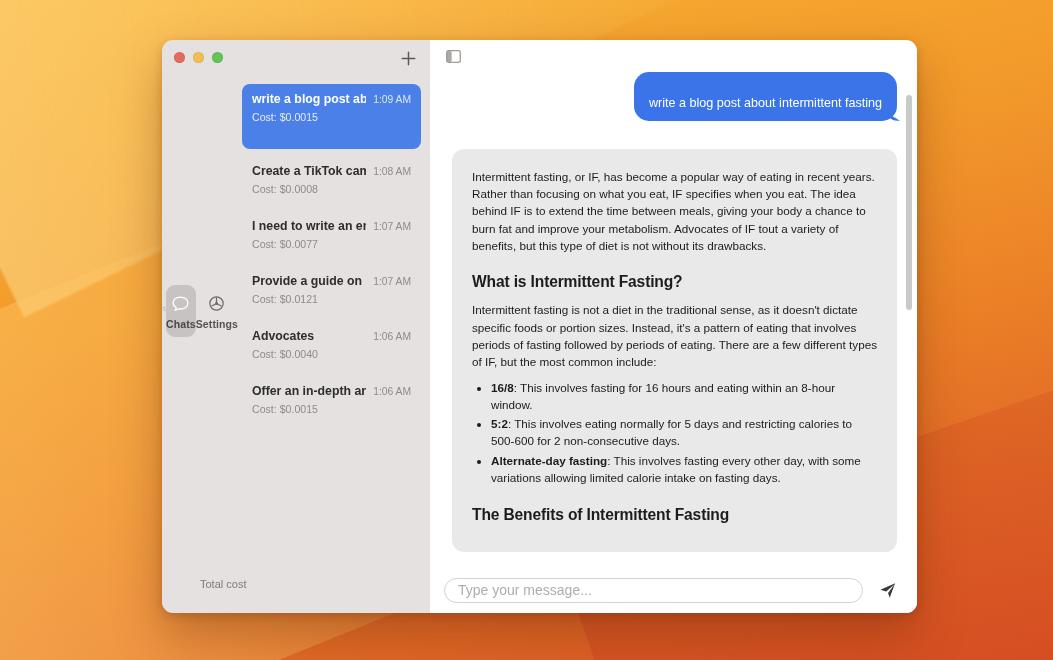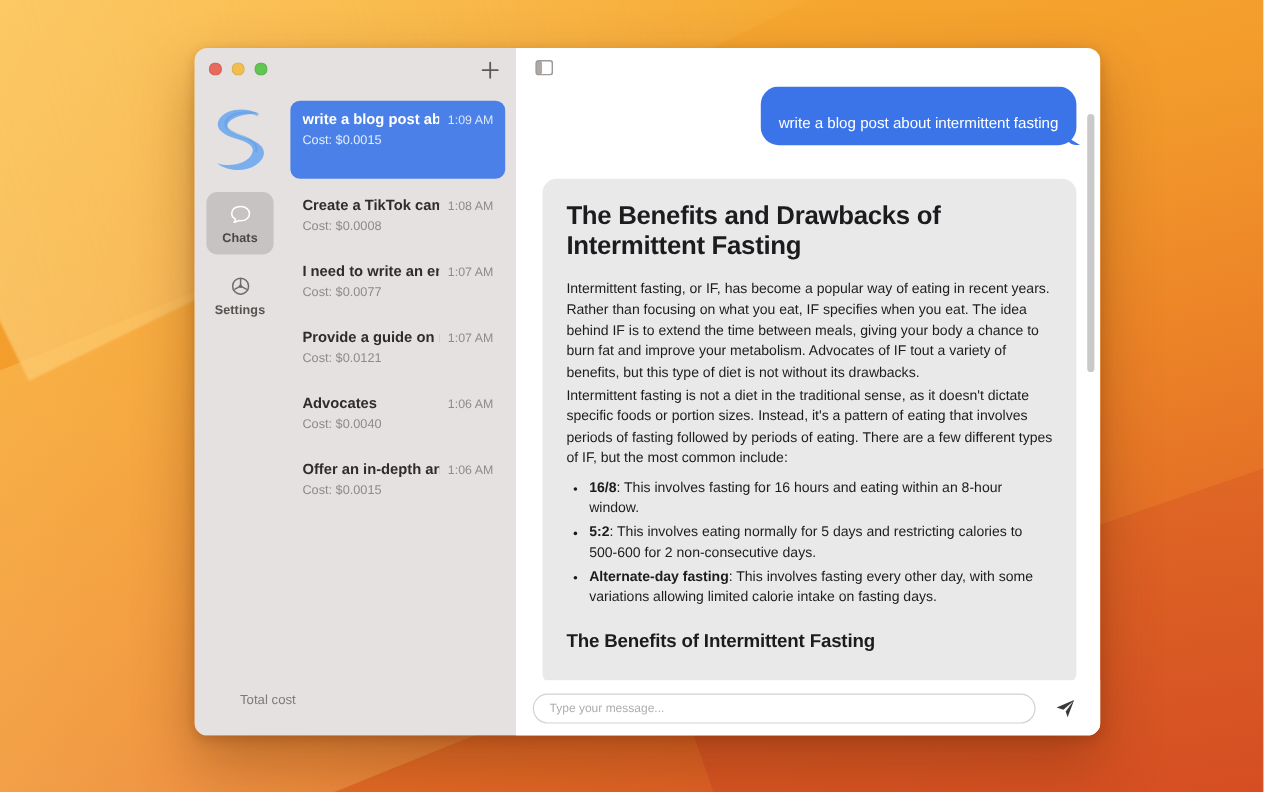--- a/index.html
+++ b/index.html
@@ -97,21 +97,20 @@
     cursor: pointer;
   }
 
   #sidebar-body { display: flex; flex: 1 1 auto; min-height: 0; }
 
   #nav-rail {
     width: 76px;
     flex: 0 0 76px;
     padding-top: 12px;
     display: flex;
-    flex-direction: column;
     align-items: center;
   }
   #brand-logo { width: 56px; height: 62px; margin-bottom: 12px; }
   .nav-item {
     width: 56px;
     padding: 9px 0 7px;
     border-radius: 9px;
     display: flex;
     flex-direction: column;
     align-items: center;
@@ -297,21 +296,21 @@
     position: relative;
     z-index: 2;
   }
   #message-input {
     flex: 1 1 auto;
     height: 25px;
     border-radius: 13px;
     border: 1px solid #d3d2d1;
     background: #fff;
     padding: 0 13px;
-    font-size: 10px;
+    font-size: 14px;
     font-family: "Liberation Sans", sans-serif;
     color: #2c2c2e;
     outline: none;
   }
   #message-input::placeholder { color: #b0aeac; }
   #send-button {
     width: 24px; height: 24px;
     display: flex; align-items: center; justify-content: center;
     cursor: pointer;
     color: #3a3a3c;
@@ -437,23 +436,23 @@
         </div>
       </div>
 
       <div id="messages">
 
         <div class="msg-user-row">
           <div id="user-bubble">write a blog post about intermittent fasting</div>
         </div>
 
         <div id="assistant-card">
-          <h1>The Benefits and Drawbacks of Intermittent Fasting</h1>
           <p>Intermittent fasting, or IF, has become a popular way of eating in recent years. Rather than focusing on what you eat, IF specifies when you eat. The idea behind IF is to extend the time between meals, giving your body a chance to burn fat and improve your metabolism. Advocates of IF tout a variety of benefits, but this type of diet is not without its drawbacks.</p>
 
+          <h2>What is Intermittent Fasting?</h2>
           <p>Intermittent fasting is not a diet in the traditional sense, as it doesn't dictate specific foods or portion sizes. Instead, it's a pattern of eating that involves periods of fasting followed by periods of eating. There are a few different types of IF, but the most common include:</p>
           <ul>
             <li><b>16/8</b><span>: This involves fasting for 16 hours and eating within an 8-hour window.</span></li>
             <li><b>5:2</b><span>: This involves eating normally for 5 days and restricting calories to 500-600 for 2 non-consecutive days.</span></li>
             <li><b>Alternate-day fasting</b><span>: This involves fasting every other day, with some variations allowing limited calorie intake on fasting days.</span></li>
           </ul>
 
           <h2>The Benefits of Intermittent Fasting</h2>
 
         </div>

